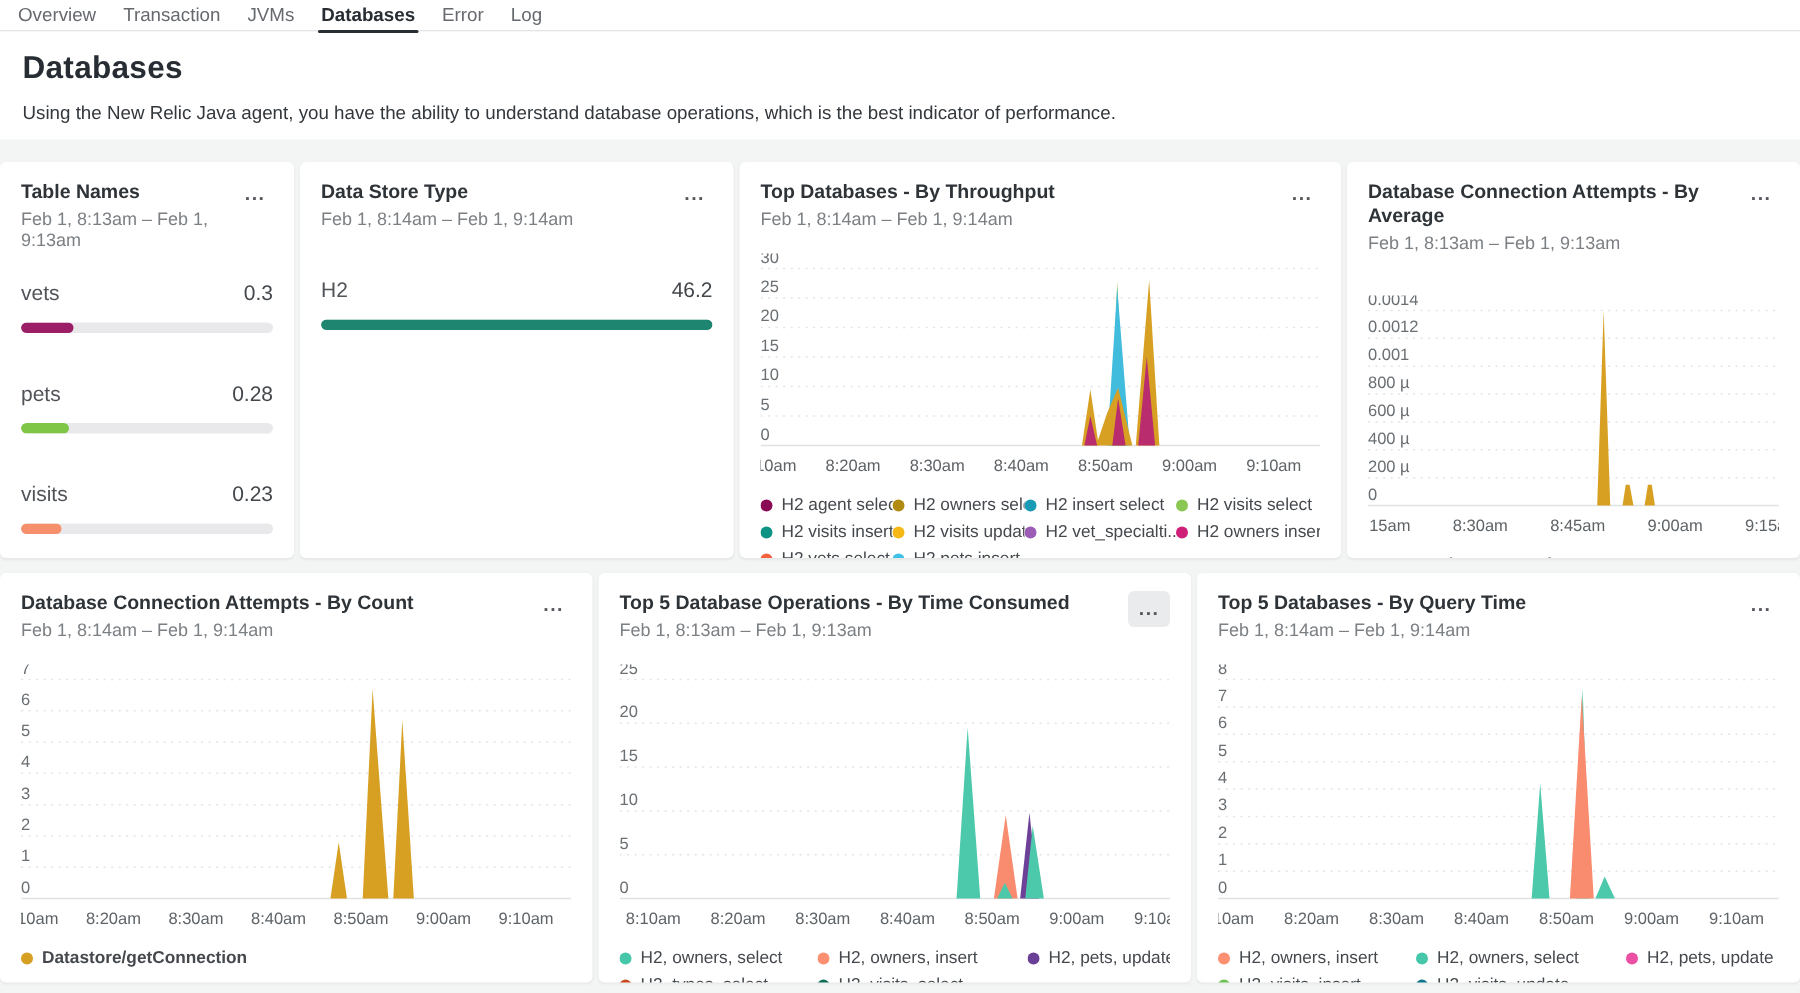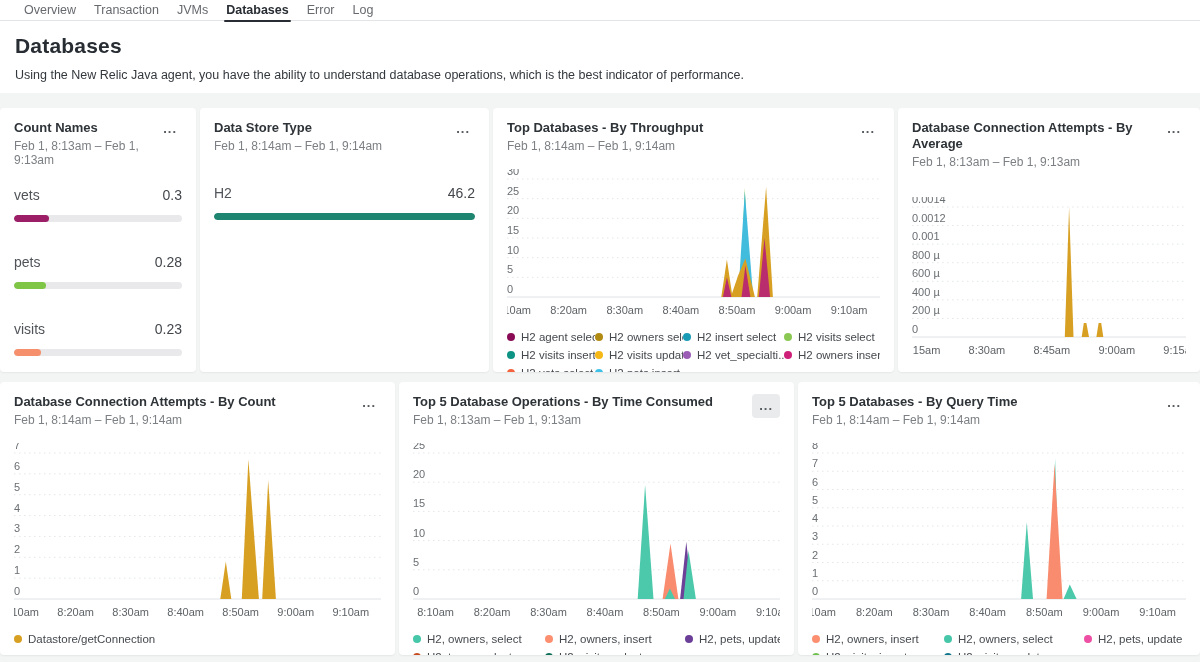--- a/index.html
+++ b/index.html
@@ -1,18 +1,18 @@
 <!DOCTYPE html>
 <html><head>
 <meta charset="utf-8">
 <style>
   * { margin:0; padding:0; box-sizing:border-box; }
   html,body { width:1200px; height:662px; background:#f3f4f4; font-family:"Liberation Sans", sans-serif; overflow:hidden; }
   
-  .nav { background:#fff; height:21px; border-bottom:1px solid #e2e4e6; display:flex; align-items:center; padding-left:24px; gap:18px; }
+  .nav { background:#fff; height:21px; border-bottom:1px solid #e2e4e6; display:flex; align-items:center; padding-left:12px; gap:18px; }
   .nav-tab { font-size:12.5px; color:#66696e; height:21px; line-height:20px; position:relative; cursor:pointer; }
   .nav-tab.active { color:#272d33; font-weight:700; }
   .nav-tab.active::after { content:""; position:absolute; left:-2px; right:-2px; bottom:-1px; height:2px; background:#272d33; border-radius:1px; }
   
   .page-header { background:#fff; padding:13px 15px 16px 15px; height:72px; }
   .page-title { font-size:21px; font-weight:700; color:#272d33; letter-spacing:.2px; }
   .page-desc { font-size:12.5px; color:#33383d; margin-top:10px; }
   
   .rows { margin-top:15px; }
   .grid { display:grid; column-gap:4px; }
@@ -33,21 +33,21 @@
   .bar-fill { height:7px; border-radius:3.5px; }
   
   .chart-host { width:100%; }
   .chart-host svg { display:block; }
   .yl { font-size:11px; fill:#6a6f73; }
   .xl { font-size:11px; fill:#5e6367; }
   
   .legend { display:grid; font-size:11.5px; color:#45494e; row-gap:6px; margin-top:10px; }
   .legend.cols4 { grid-template-columns:88px 88px 101px auto; }
   .legend.cols3 { grid-template-columns:132px 140px auto; }
-  .legend.cols1 { grid-template-columns:auto; }
+  .legend.cols1 { grid-template-columns:auto;font-weight:bold; }
   .legend-item { display:flex; align-items:center; cursor:pointer; white-space:nowrap; overflow:hidden; }
   .legend-dot { width:8px; height:8px; border-radius:50%; margin-right:6px; flex:none; }
   .mt16{margin-top:16px;} .mt28{margin-top:28px;}
 </style>
 </head>
 <body>
 
 <div class="nav">
   <div class="nav-tab">Overview</div>
   <div class="nav-tab">Transaction</div>
@@ -61,21 +61,21 @@
   <div class="page-title">Databases</div>
   <div class="page-desc">Using the New Relic Java agent, you have the ability to understand database operations, which is the best indicator of performance.</div>
 </div>
 
 <div class="rows">
   <div class="grid row1">
 
     <div class="card">
       <div class="card-head">
         <div>
-          <div class="card-title">Count Names</div>
+          <div class="card-title">Table Names</div>
           <div class="card-sub">Feb 1, 8:13am – Feb 1, 9:13am</div>
         </div>
         <div class="menu-btn">...</div>
       </div>
       <div>
         <div class="bar-row">
           <div class="bar-line1">
               <span>vets</span>
               <span class="bar-val">0.3</span>
             </div>

